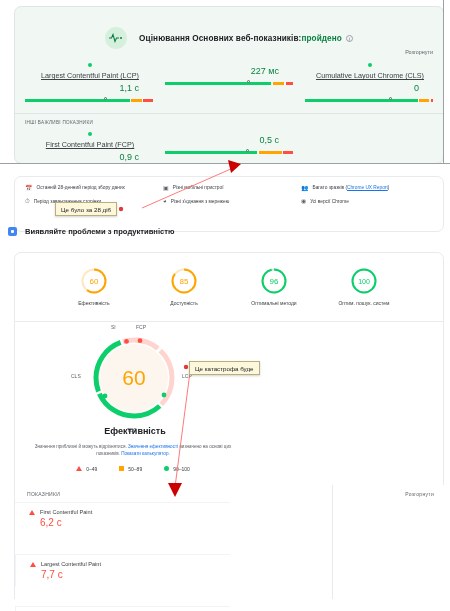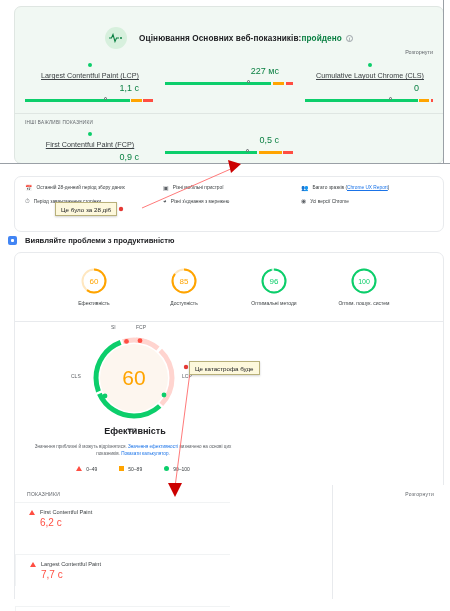--- a/index.html
+++ b/index.html
@@ -77,21 +77,21 @@
     background:#fff; border:1px solid #e8eaed; border-radius:7px;
   }
   .device-cols { display:flex; padding:8px 10px 0 10px; gap:6px; }
   .dev-col { flex:1; display:flex; flex-direction:column; gap:8px; }
   .dev-item { display:flex; align-items:flex-start; gap:4px; font-size:4.8px; color:#3c4043; line-height:1.25; }
   .dev-item .ic { color:#5f6368; font-size:6px; flex:0 0 auto; line-height:1; margin-top:-0.5px; }
   .dev-item a { color:#1a73e8; text-decoration:underline; }
 
   
   .sec-head {
-    position:absolute; left:8px; top:236px; display:flex; align-items:center; gap:8px;
+    position:absolute; left:8px; top:227px; display:flex; align-items:center; gap:8px;
   }
   .sec-bullet {
     width:9px;height:9px;border-radius:2px;background:#4285f4;
     display:flex;align-items:center;justify-content:center;
   }
   .sec-bullet i { width:3px;height:3px;background:#fff;border-radius:1px; display:block; }
   .sec-title { font-size:7.6px; color:#202124; font-weight:700; }
 
   
   .perf-card {

